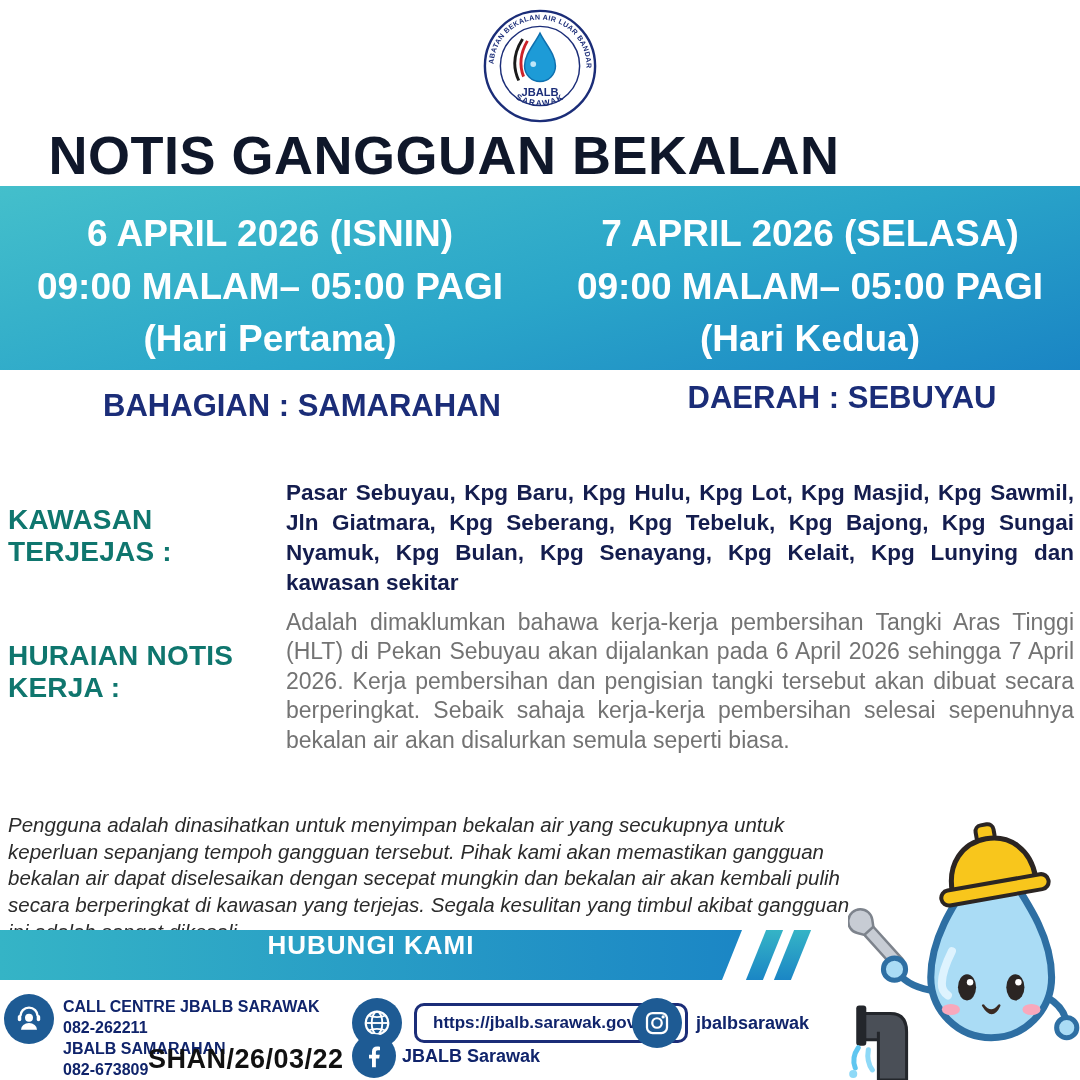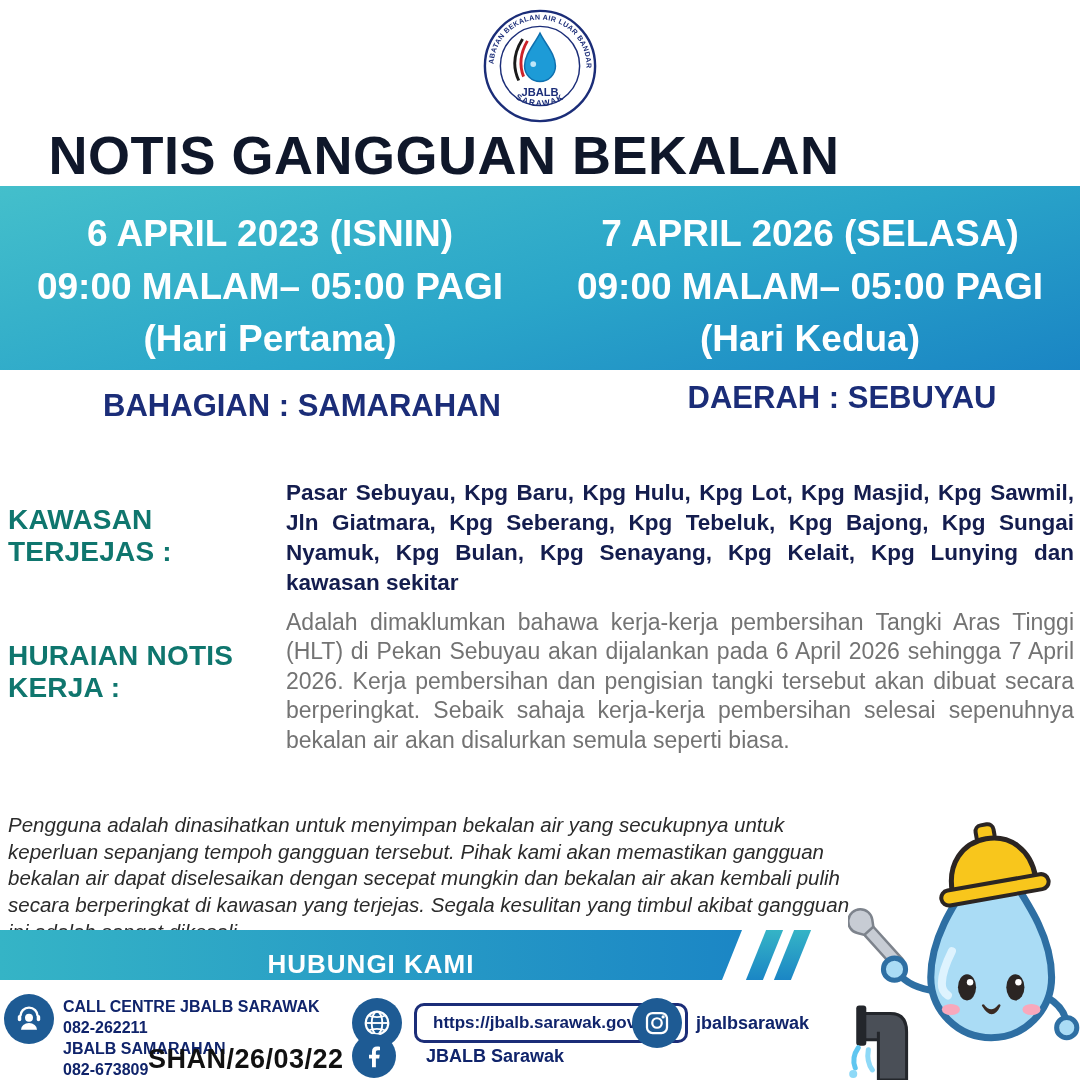--- a/index.html
+++ b/index.html
@@ -34,21 +34,21 @@
   .info-row.huraian .info-text { font-size:23px; font-weight:400; color:#737373; line-height:1.28; }
 
   .disclaimer { position:absolute; top:812px; left:8px; width:848px; font-style:italic;
                 font-size:20.5px; color:#2b2b2b; line-height:1.3; font-weight:500;
                 text-align:left; }
 
   .contact-bar { position:absolute; top:930px; left:0; width:820px; height:50px; }
   .bar-main { position:absolute; left:0; top:0; width:742px; height:50px;
               background:linear-gradient(90deg,#35b4c6,#1b86c5);
               clip-path:polygon(0 0, 100% 0, calc(100% - 20px) 100%, 0 100%);
-              display:flex; align-items:flex-end; justify-content:center; }
+              display:flex; align-items:flex-start; justify-content:center; }
   .bar-main span { color:#fff; font-size:26px; font-weight:800; letter-spacing:1px; }
   .bar-stripe { position:absolute; top:0; height:50px; width:17px;
                 background:linear-gradient(180deg,#35b4c6,#1b86c5);
                 transform:skewX(-22deg); }
   .bar-stripe.s1 { left:756px; }
   .bar-stripe.s2 { left:784px; }
 
   .icon-circle { border-radius:50%; background:#1e5b94; display:flex;
                  align-items:center; justify-content:center; flex:0 0 auto; }
   .icon-50 { width:50px; height:50px; }
@@ -57,21 +57,21 @@
   .contact-call { position:absolute; left:4px; top:994px; display:flex; gap:9px; align-items:flex-start; }
   .contact-call .lines { font-size:16px; font-weight:800; color:#10246b; line-height:1.32; padding-top:2px; }
 
   .contact-web { position:absolute; left:352px; top:998px; display:flex; gap:12px; align-items:center; }
   .web-pill { border:3px solid #1b2d78; border-radius:10px; padding:7px 16px;
               font-size:17px; font-weight:800; color:#10246b; background:#fff; }
 
   .contact-ig { position:absolute; left:632px; top:998px; display:flex; gap:14px; align-items:center; }
   .contact-ig .handle { font-size:18px; font-weight:800; color:#10246b; }
 
-  .contact-fb { position:absolute; left:352px; top:1034px; display:flex; gap:30px; align-items:center; }
+  .contact-fb { position:absolute; left:352px; top:1034px; display:flex; gap:6px; align-items:center; }
   .contact-fb .handle { font-size:18px; font-weight:800; color:#10246b; }
 
   .ref { position:absolute; left:148px; top:1044px; font-size:27px; font-weight:800; color:#111; letter-spacing:.5px;text-align:center; }
 
   .mascot { position:absolute; right:0; bottom:0; width:232px; height:282px; }
 </style>
 </head>
 <body>
 
 <div class="page">
@@ -95,21 +95,21 @@
       <path d="M60,26 C54,38 44,48 44,60 a16,16 0 0 0 32,0 C76,48 66,38 60,26 Z" fill="#1d9bd7" stroke="#0e6fae" stroke-width="1.5"></path>
       <circle cx="53" cy="58" r="3" fill="#bfe6f8"></circle>
       <text x="60" y="91" text-anchor="middle" font-size="11.5" font-weight="bold" fill="#1b2d78">JBALB</text>
     </svg>
   </div>
 
   <h1 class="title">NOTIS GANGGUAN BEKALAN AIR BERJADUAL</h1>
 
   <section class="band">
     <div class="day">
-      <div>6 APRIL 2023 (ISNIN)</div>
+      <div>6 APRIL 2026 (ISNIN)</div>
       <div>09:00 MALAM– 05:00 PAGI</div>
       <div>(Hari Pertama)</div>
     </div>
     <div class="day">
       <div>7 APRIL 2026 (SELASA)</div>
       <div>09:00 MALAM– 05:00 PAGI</div>
       <div>(Hari Kedua)</div>
     </div>
   </section>
 

